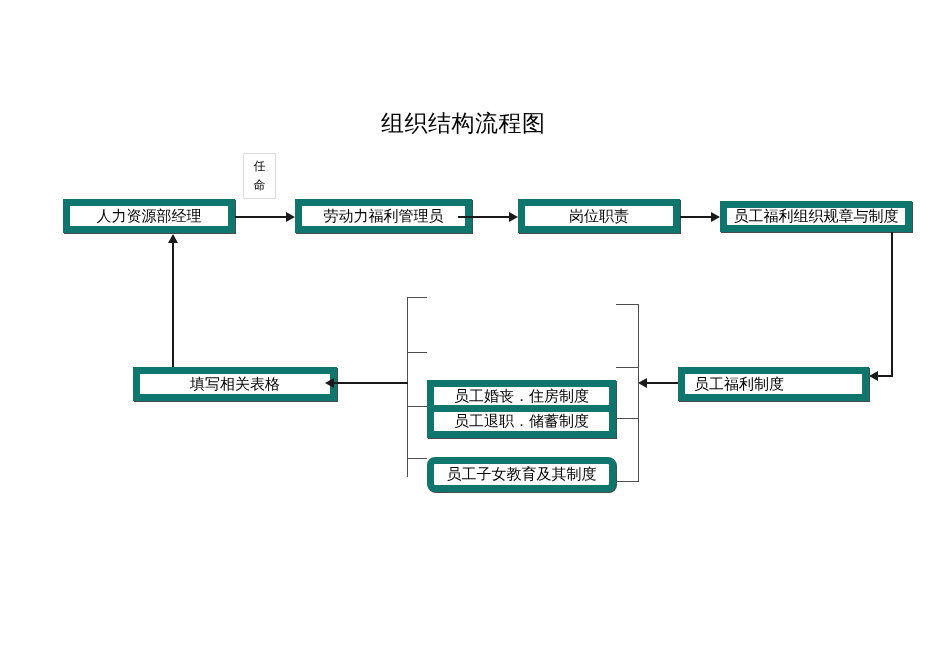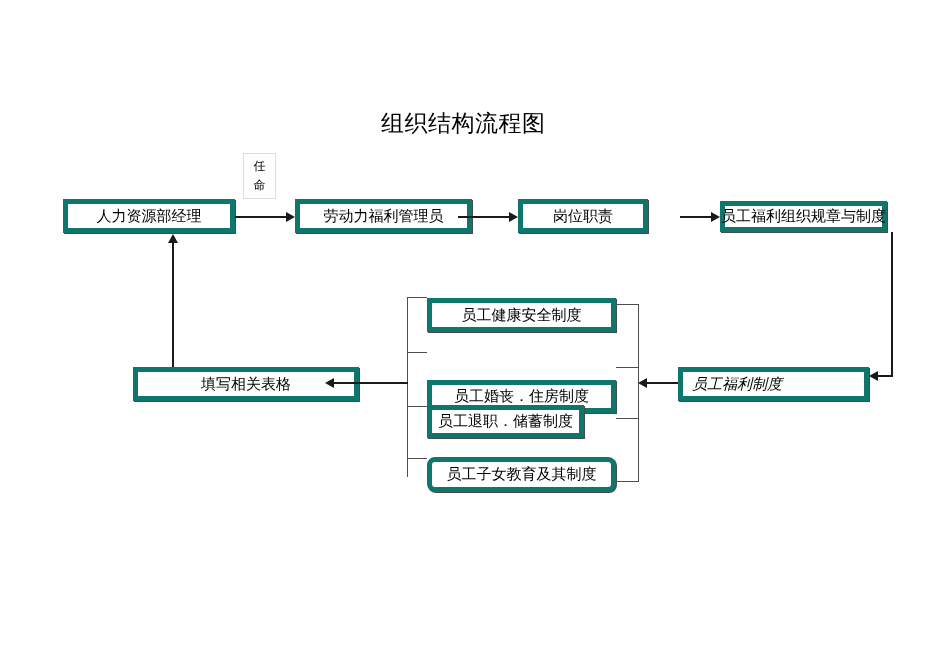--- a/index.html
+++ b/index.html
@@ -5,21 +5,21 @@
   html,body{margin:0;padding:0;background:#fff;}
   .canvas{
     position:relative;width:950px;height:672px;background:#ffffff;
     font-family:"Liberation Serif","DejaVu Serif",serif;color:#000000;overflow:hidden;padding-left:28px;
   }
   .title{
     position:absolute;left:381px;top:108px;font-size:23px;font-weight:400;
     white-space:nowrap;letter-spacing:0.5px;
   }
   .node{
-    position:absolute;border:5px solid #0f766e;box-shadow:1px 1px 0 #4a4a4a;
+    position:absolute;border:7px solid #0f766e;box-shadow:1px 1px 0 #4a4a4a;
     background:#fff;display:flex;align-items:center;justify-content:center;
     font-size:15px;white-space:nowrap;box-sizing:border-box;
   }
   .node.align-left{justify-content:flex-start;padding-left:9px;}
   .annot{
     position:absolute;border:1px solid #dcdcdc;background:#fff;
     display:flex;flex-direction:column;align-items:center;justify-content:center;
     font-size:12px;line-height:19px;box-sizing:border-box;
   }
   .hl{position:absolute;height:2px;background:#1a1a1a;}
@@ -38,30 +38,29 @@
 
   <div class="title">组织结构流程图</div>
 
   <div class="annot" style="left:243px;top:153px;width:33px;height:46px;">
     <span>任</span>
     <span>命</span>
   </div>
 
   <div class="node" style="left:63px;top:199px;width:172px;height:34px;">人力资源部经理</div>
   <div class="node" style="left:295px;top:199px;width:177px;height:34px;">劳动力福利管理员</div>
-  <div class="node" style="left:518px;top:199px;width:130px;height:34px;">岗位职责</div>
-  <div class="node" style="left:720px;top:201px;width:167px;height:31px;">员工福利组织规章与制度</div>
+  <div class="node" style="left:518px;top:199px;width:162px;height:34px;">岗位职责</div>
+  <div class="node" style="left:720px;top:201px;width:192px;height:31px;">员工福利组织规章与制度</div>
 
-  <div class="node" style="left:427px;top:298px;width:189px;height:34px;">员工健康安全制度</div>
   <div class="node" style="left:427px;top:352px;width:189px;height:33px;margin-top:28px;">员工婚丧．住房制度</div>
-  <div class="node" style="left:427px;top:405px;width:157px;height:33px;">员工退职．储蓄制度</div>
+  <div class="node" style="left:427px;top:405px;width:189px;height:33px;">员工退职．储蓄制度</div>
   <div class="node" style="left:427px;top:457px;width:189px;height:35px;border-radius:8px;">员工子女教育及其制度</div>
 
-  <div class="node" style="left:133px;top:367px;width:226px;height:34px;">填写相关表格</div>
-  <div class="node align-left" style="left:678px;top:367px;width:191px;height:34px;font-style:italic;">员工福利制度</div>
+  <div class="node" style="left:133px;top:367px;width:204px;height:34px;">填写相关表格</div>
+  <div class="node align-left" style="left:678px;top:367px;width:191px;height:34px;">员工福利制度</div>
 
   <div class="hl" style="left:235px;top:216px;width:52px;"></div>
   <div class="ah r" style="left:286px;top:212px;"></div>
 
   <div class="hl" style="left:458px;top:216px;width:52px;"></div>
   <div class="ah r" style="left:509px;top:212px;"></div>
 
   <div class="hl" style="left:680px;top:216px;width:32px;"></div>
   <div class="ah r" style="left:711px;top:212px;"></div>
 

